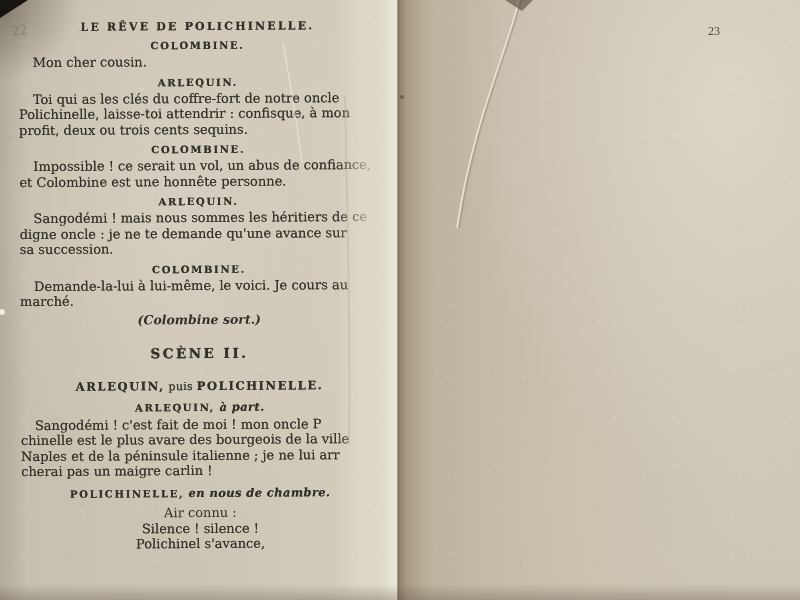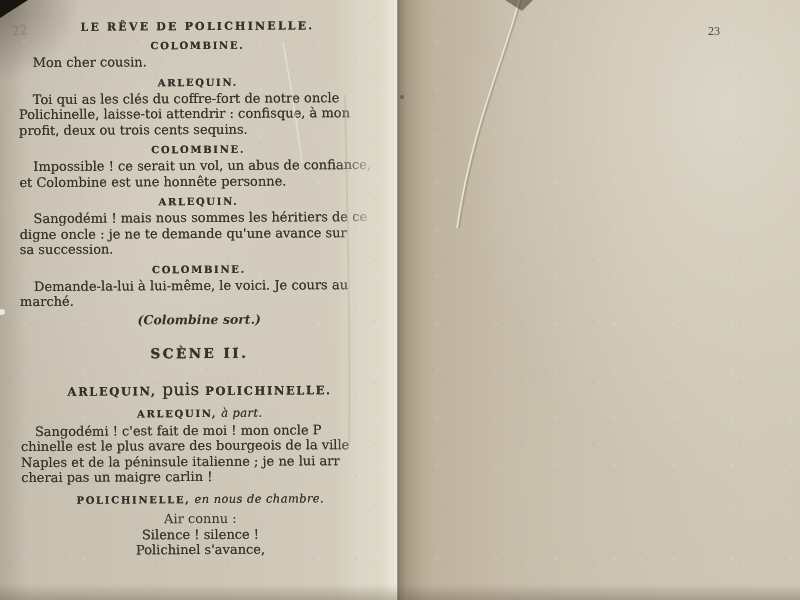--- a/index.html
+++ b/index.html
@@ -67,22 +67,22 @@
   .pagenum.left-num{left:12px;top:24px;opacity:.32;filter:blur(.4px);transform:rotate(-6deg);}
   .pagenum.right-num{left:326px;top:24px;}
   .para{
     font-size:13px;line-height:15.5px;text-indent:14px;margin:0;
     white-space:pre-line;text-shadow:0 0 .5px rgba(51,48,42,.7);
   }
   .speaker{
     text-align:center;font-weight:bold;font-size:10px;letter-spacing:1.7px;
     margin:7px 0 3px;text-shadow:0 0 .6px rgba(51,48,42,.8);
   }
-  .sp-mid{font-weight:normal;letter-spacing:.3px;font-size:17px;}
-  .sp-dir{font-weight:normal;font-style:italic;letter-spacing:.4px;font-size:11.5px;}
+  .sp-mid{font-weight:normal;letter-spacing:.3px;font-size:11px;}
+  .sp-dir{font-weight:bold;font-style:italic;letter-spacing:.4px;font-size:11.5px;}
   .cast{
     text-align:center;font-weight:bold;font-size:11.5px;letter-spacing:1.6px;
     margin:18px 0 2px;text-shadow:0 0 .6px rgba(51,48,42,.8);
   }
   .cast .sp-name{font-size:11.5px;}
   .stage{text-align:center;font-weight:bold;font-style:italic;font-size:12.5px;margin:3px 0 0;}
   .scene{
     text-align:center;font-weight:bold;font-size:13.5px;letter-spacing:2.5px;
     margin:18px 0 0;text-shadow:0 0 .7px rgba(51,48,42,.9);
   }

